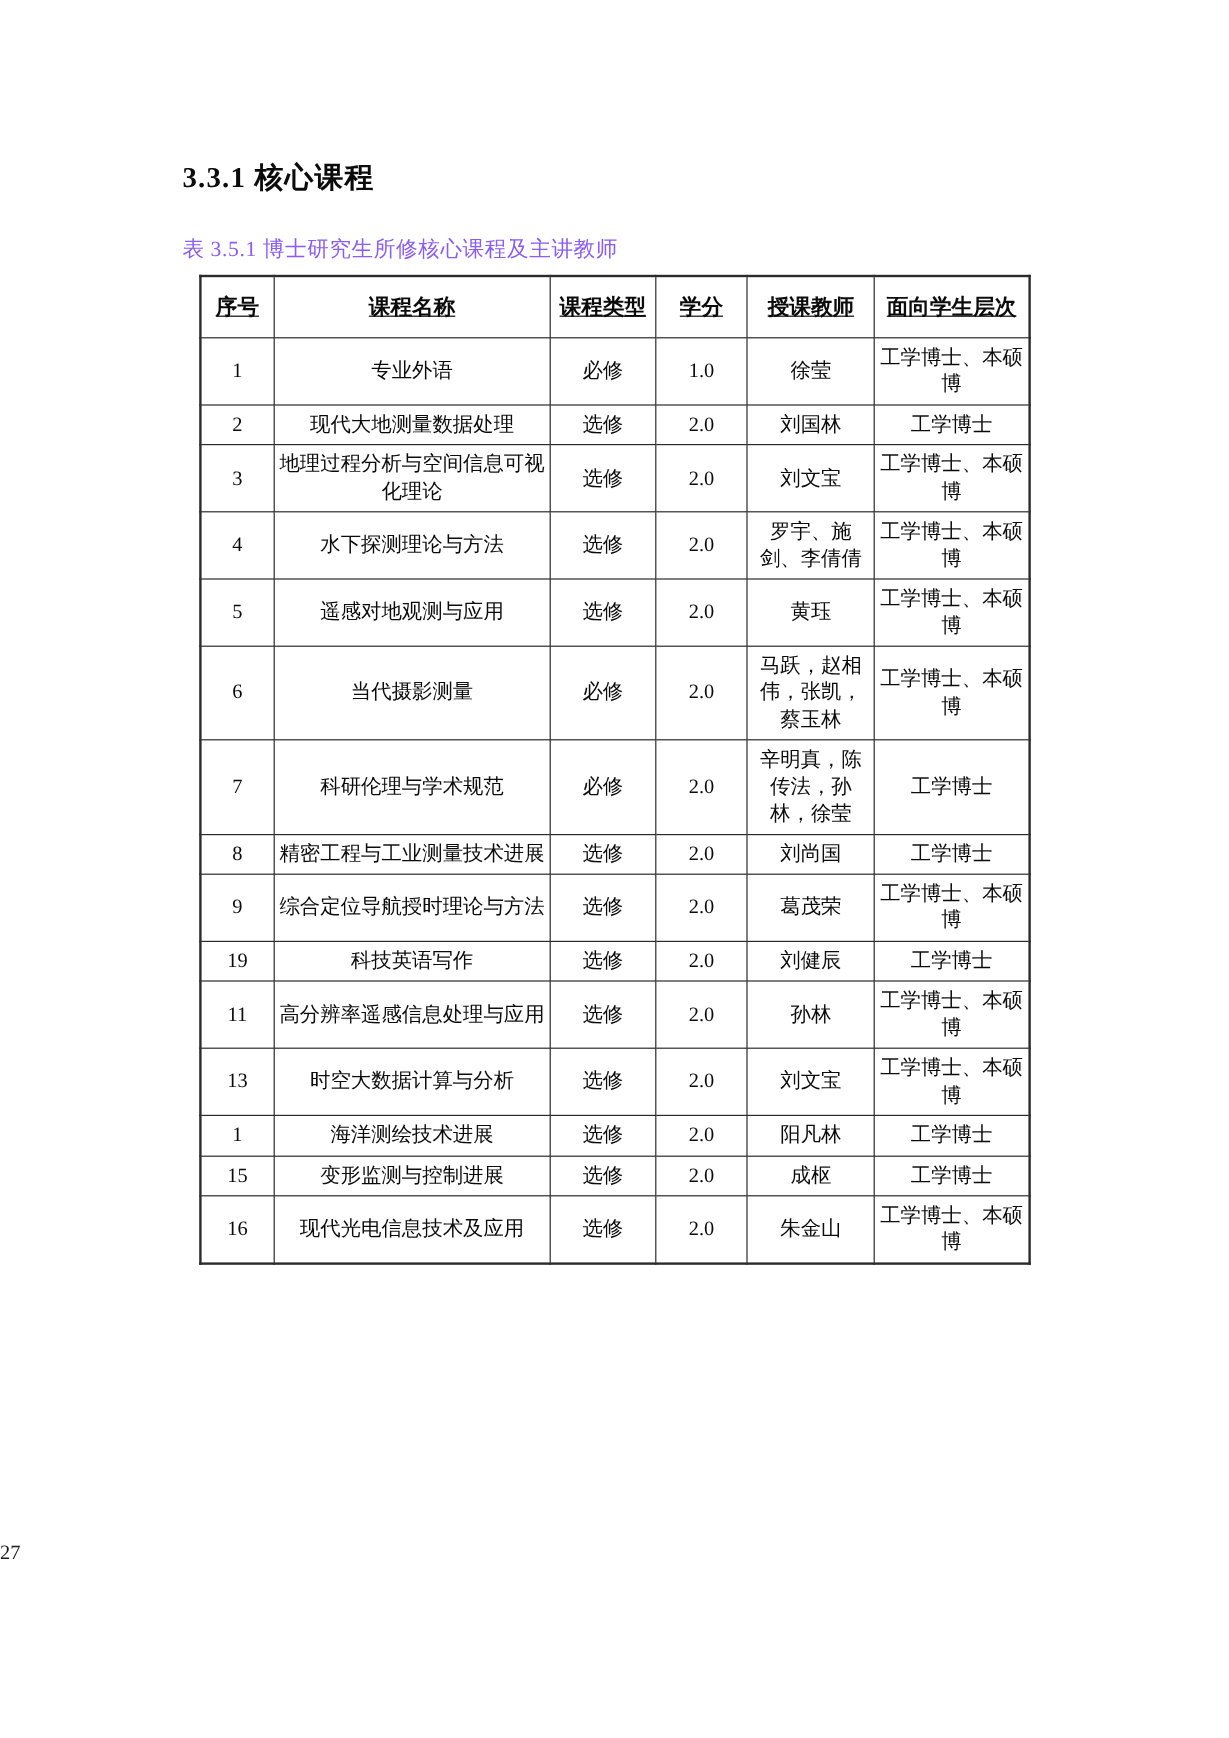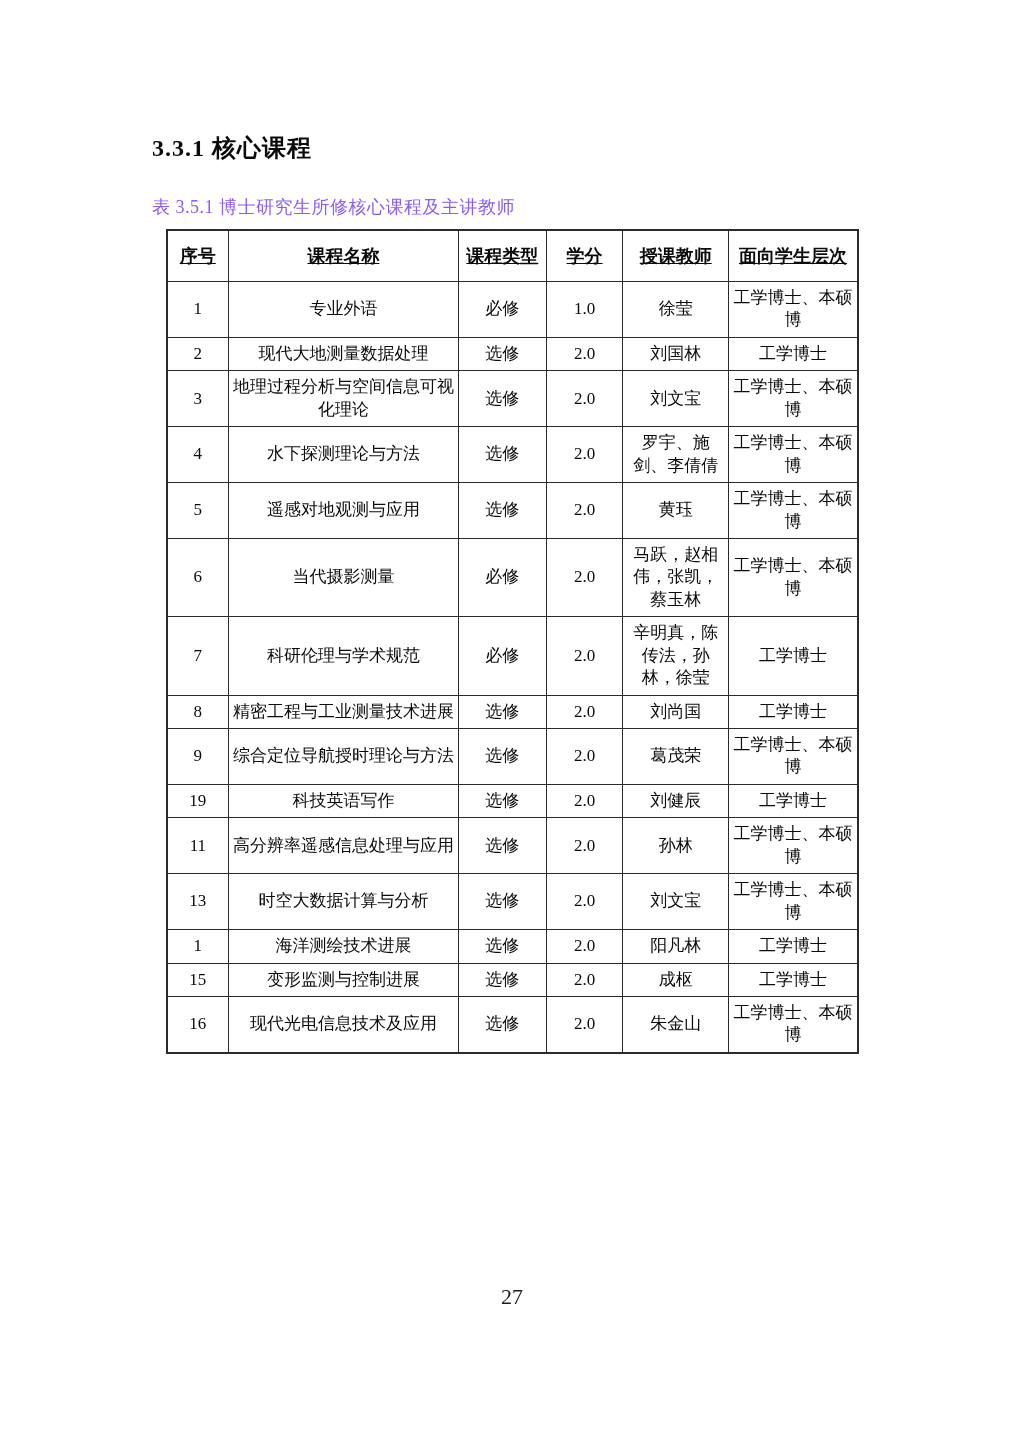--- a/index.html
+++ b/index.html
@@ -77,22 +77,22 @@
   col.col-name     { width: 33.2%; }
   col.col-type     { width: 12.8%; }
   col.col-credit   { width: 11%; }
   col.col-teacher  { width: 15.4%; }
   col.col-audience { width: 18.6%; }
   .page-number {
     position: absolute;
     left: 0;
     top: 1284px;
     width: 100%;
-    text-align: center;
-    font-size: 22px;
+    text-align: left;
+    font-size: 17px;
     color: #1a1a1a;
   }
 </style>
 </head>
 <body>
 
 <div class="page">
   <div class="content">
     <h2 class="section-heading">3.3.1 核心课程</h2>
 

